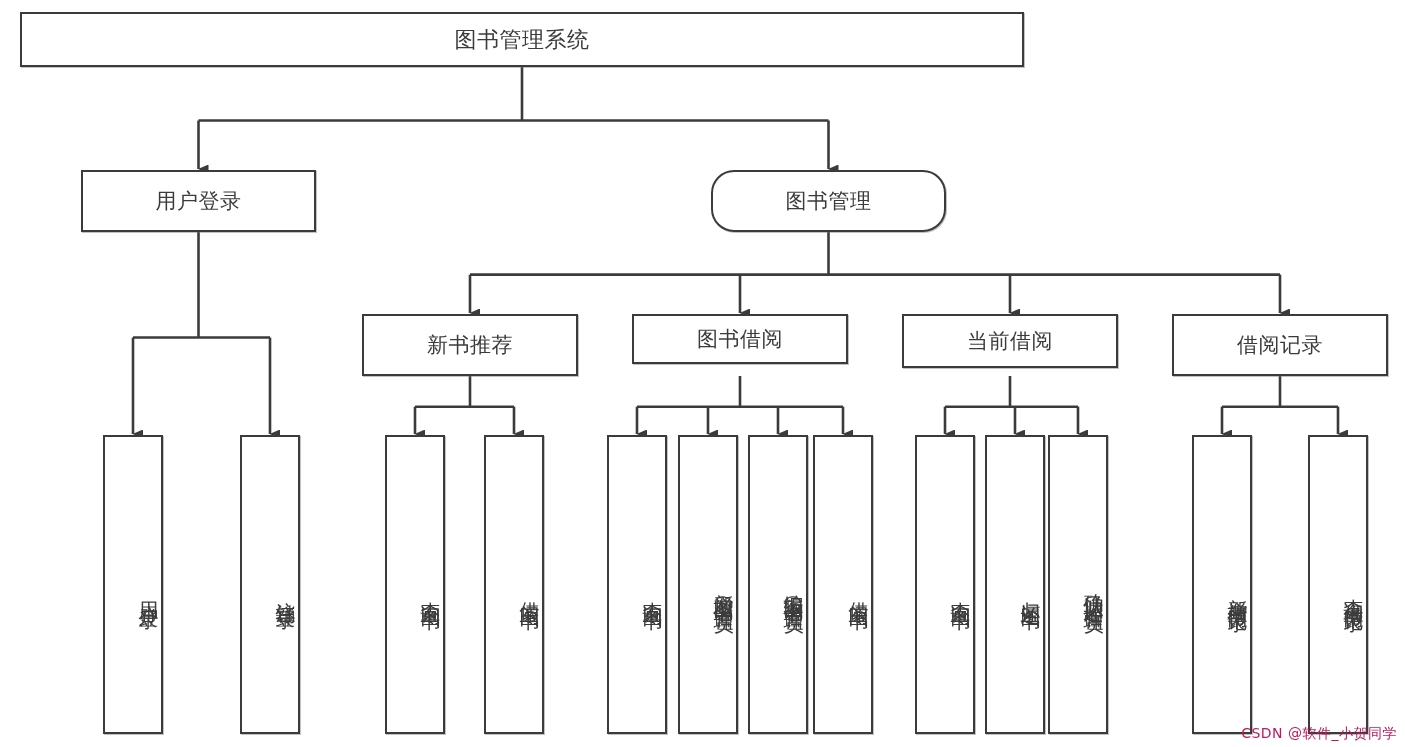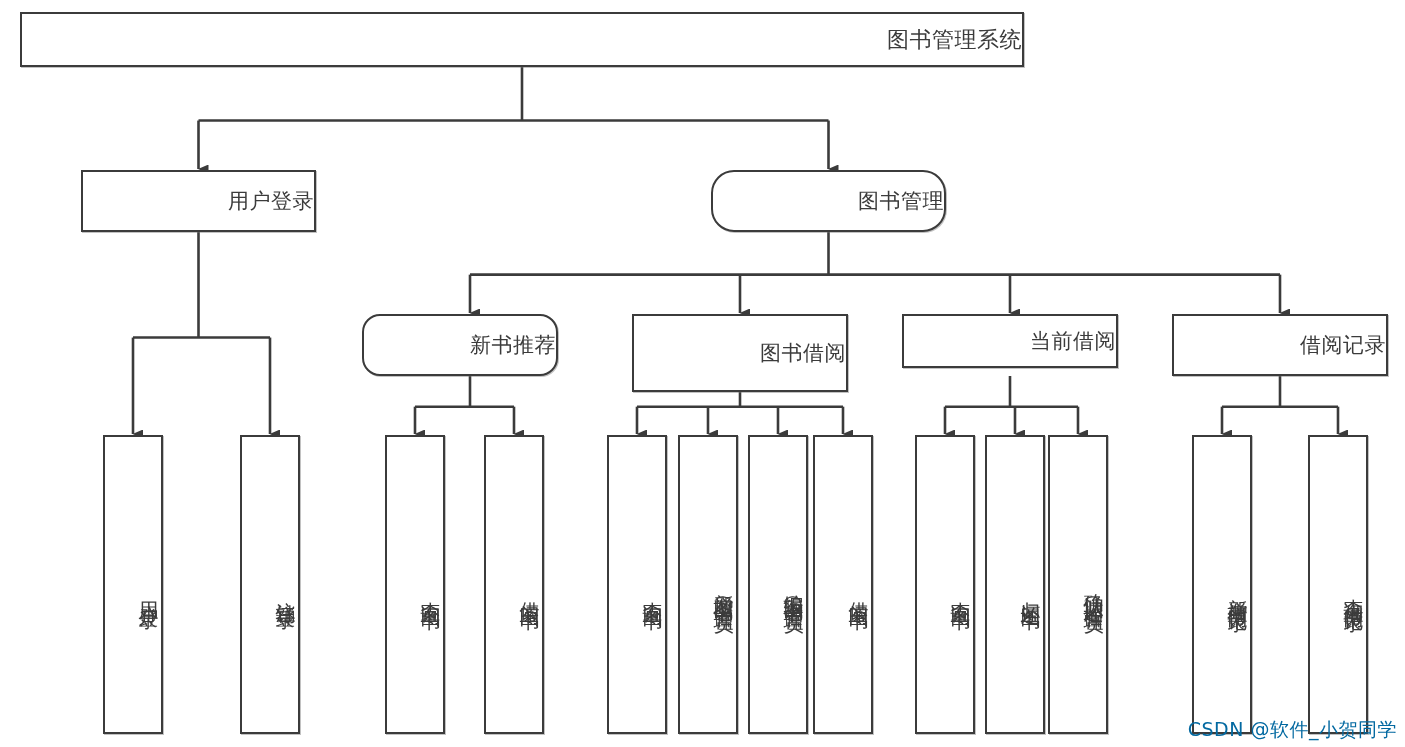--- a/index.html
+++ b/index.html
@@ -26,21 +26,21 @@
     pointer-events: none;
   }
   .node {
     position: absolute;
     box-sizing: border-box;
     border: 2px solid #3b3b3b;
     background: #ffffff;
     color: #3b3b3b;
     display: flex;
     align-items: center;
-    justify-content: flex-end;
+    justify-content: center;
     text-align: center;
     font-size: 21px;
     line-height: 1.18;
     letter-spacing: 0.5px;
     box-shadow: 1px 1px 0 rgba(120,120,120,0.45);
   }
   .node.level-0 { font-size: 22px; }
   .node.level-1 { font-size: 21px; }
   .node.level-2 { font-size: 21px; }
   .node.leaf {
@@ -55,22 +55,22 @@
   }
   .node.leaf .vtext {
     writing-mode: vertical-rl;
     text-orientation: upright;
     white-space: nowrap;
   }
   #watermark {
     position: absolute;
     right: 8px;
     bottom: 4px;
-    font-size: 19px;
-    color: #0369a1;
+    font-size: 14px;
+    color: #be185d;
     letter-spacing: 0.5px;
     white-space: nowrap;
     pointer-events: none;
   }
 </style>
 </head>
 <body>
 
 <div id="diagram-root">
   <svg class="edges" viewBox="0 0 1405 747">
@@ -119,24 +119,24 @@
   <div id="nodes-layer">
       <div class="node level-0" style="left: 20px; top: 12px; width: 1004px; height: 55px;">
         <span>图书管理系统</span>
       </div>
       <div class="node level-1" style="left: 81px; top: 170px; width: 235px; height: 62px;">
         <span>用户登录</span>
       </div>
       <div class="node level-1" style="left: 711px; top: 170px; width: 235px; height: 62px; border-radius: 23px;">
         <span>图书管理</span>
       </div>
-      <div class="node level-2" style="left: 362px; top: 314px; width: 196px; height: 62px; border-radius: 18px;">
+      <div class="node level-2" style="left: 362px; top: 314px; width: 216px; height: 62px;">
         <span>新书推荐</span>
       </div>
-      <div class="node level-2" style="left: 632px; top: 314px; width: 216px; height: 78px;">
+      <div class="node level-2" style="left: 632px; top: 314px; width: 216px; height: 50px;">
         <span>图书借阅</span>
       </div>
       <div class="node level-2" style="left: 902px; top: 314px; width: 216px; height: 54px;">
         <span>当前借阅</span>
       </div>
       <div class="node level-2" style="left: 1172px; top: 314px; width: 216px; height: 62px;">
         <span>借阅记录</span>
       </div>
       <div class="node level-3 leaf" style="left: 103px; top: 435px; width: 60px; height: 299px;">
         <span class="vtext">用户登录</span>

